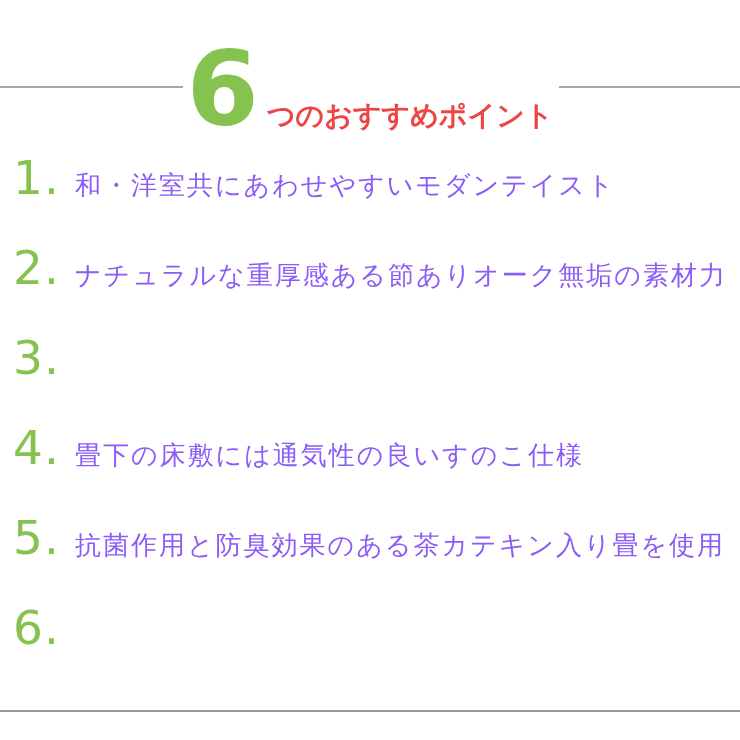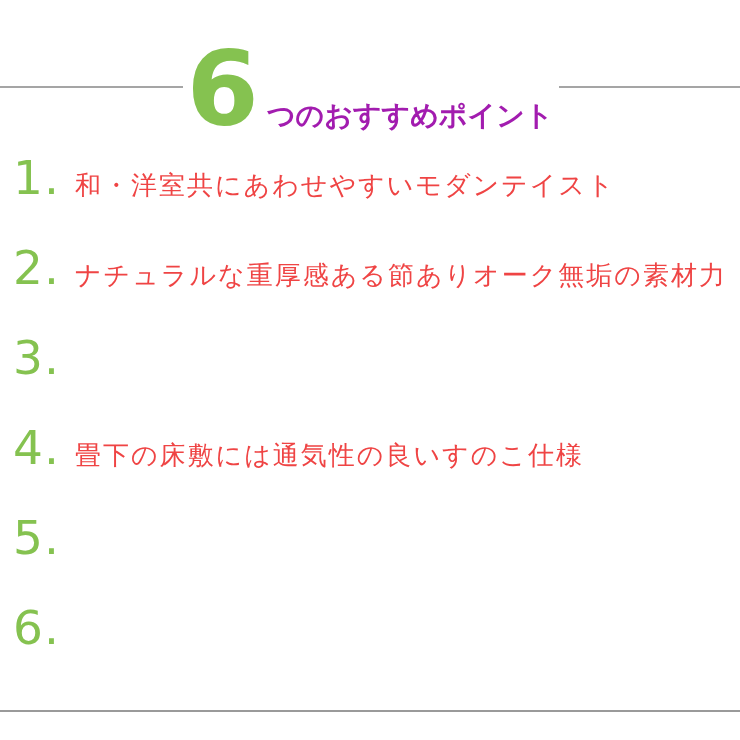--- a/index.html
+++ b/index.html
@@ -48,21 +48,21 @@
   .big-number {
     font-size: 104px;
     line-height: 1;
     font-weight: 700;
     color: #85c250;
     letter-spacing: 0;
   }
   .heading-title {
     font-size: 28px;
     font-weight: 700;
-    color: #a21caf;
+    color: #ef4444;
     letter-spacing: 0px;
     margin-left: 8px;
   }
   
   .points {
     list-style: none;
     margin: 0;
     padding: 0;
   }
   .point-row {
@@ -80,21 +80,21 @@
     font-size: 47px;
     line-height: 1;
     font-weight: 500;
     color: #85c250;
     letter-spacing: 1px;
   }
   .point-text {
     font-size: 26px;
     line-height: 1.1;
     font-weight: 400;
-    color: #ef4444;
+    color: #8b5cf6;
     letter-spacing: 2px;
   }
   
   .bottom-divider {
     position: absolute;
     left: 0;
     top: 710px;
     width: 740px;
     height: 2px;
     background: #9a9a9a;
@@ -125,20 +125,21 @@
     </li>
     <li class="point-row">
       <span class="point-number">3.</span>
     </li>
     <li class="point-row">
       <span class="point-number">4.</span>
       <span class="point-text">畳下の床敷には通気性の良いすのこ仕様</span>
     </li>
     <li class="point-row">
       <span class="point-number">5.</span>
+      <span class="point-text">抗菌作用と防臭効果のある茶カテキン入り畳を使用</span>
     </li>
     <li class="point-row">
       <span class="point-number">6.</span>
     </li>
   </ul>
 
   <div class="bottom-divider"></div>
 
 </div>
 

